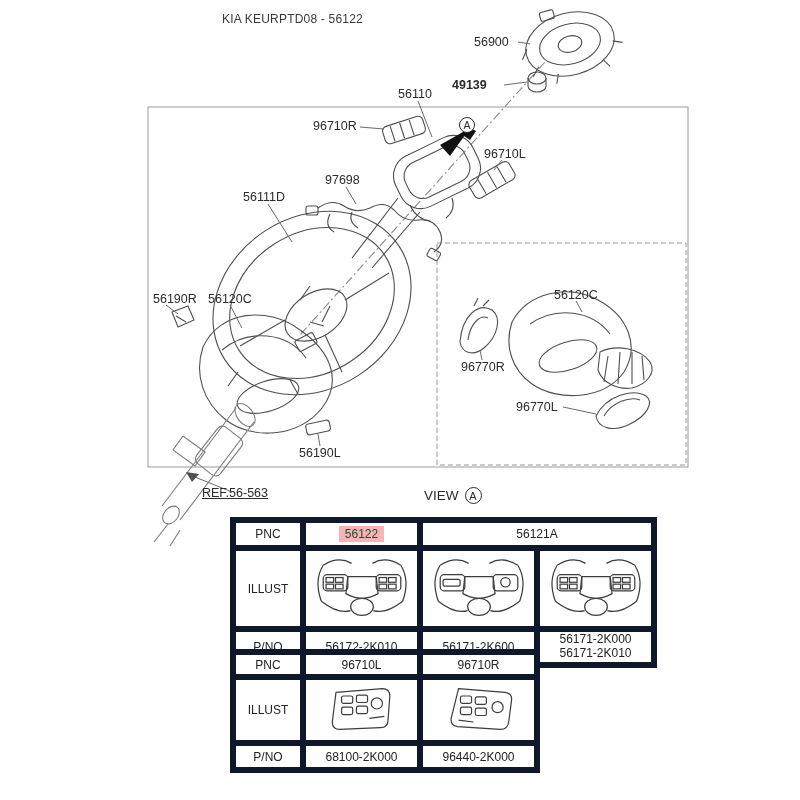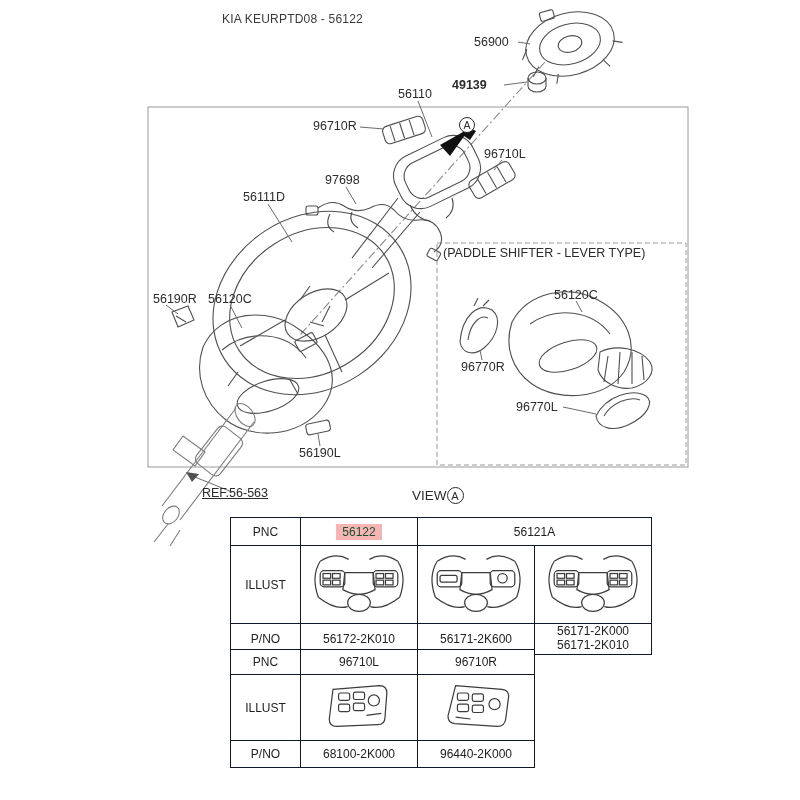--- a/index.html
+++ b/index.html
@@ -3,27 +3,27 @@
 <meta charset="utf-8">
 <style>
   * { margin:0; padding:0; box-sizing:border-box; }
   html,body { width:800px; height:800px; background:#ffffff; }
   body { font-family:"Liberation Sans", sans-serif; color:#2b2b2b; position:relative; overflow:hidden; }
   .page { position:absolute; left:0; top:0; width:800px; height:721px; background:#fff; }
   svg.diagram { position:absolute; left:0; top:0; pointer-events:none; }
   .lbl { position:absolute; font-size:12.5px; color:#2b2b2b; white-space:nowrap; line-height:1.1; }
   .hdr { position:absolute; left:222px; top:12px; font-size:12px; color:#3a3a3a; letter-spacing:.2px; }
   .ref-link { text-decoration:underline; cursor:pointer; }
-  .view-wrap { position:absolute; left:412px; top:487px; font-size:13.5px; display:flex; align-items:center; }
+  .view-wrap { position:absolute; left:424px; top:487px; font-size:13.5px; display:flex; align-items:center; gap:6px; }
   .circleA { display:inline-flex; align-items:center; justify-content:center; width:17px; height:17px;
              border:1.4px solid #2b2b2b; border-radius:50%; font-size:11px; color:#2b2b2b; background:#fff; }
   .circleA.sm { width:16px; height:16px; font-size:10.5px; }
   .marker-a-diagram { position:absolute; left:459px; top:117px; }
   .parts-table { position:absolute; border-collapse:collapse; background:#fff; table-layout:fixed; }
-  .parts-table td { border:1px solid #0f172a; text-align:center; vertical-align:middle;
+  .parts-table td { border:6px solid #0f172a; text-align:center; vertical-align:middle;
                     font-size:12px; color:#222; padding:1px; overflow:hidden; }
   .hl { display:inline-block; padding:1px 6px; }
   .small2 { font-size:10.5px; line-height:1.15; }
   .nowrap { white-space:nowrap; }
 </style>
 </head>
 <body>
 
 <div class="page">
 
@@ -222,21 +222,20 @@
 
   <div class="lbl" style="left:474px; top:36px;">56900</div>
   <div class="lbl" style="left:452px; top:79px;font-weight:bold;">49139</div>
   <div class="lbl" style="left:398px; top:88px;">56110</div>
   <div class="lbl" style="left:313px; top:120px;">96710R</div>
   <div class="lbl" style="left:484px; top:148px;">96710L</div>
   <div class="lbl" style="left:325px; top:174px;">97698</div>
   <div class="lbl" style="left:243px; top:191px;">56111D</div>
   <div class="lbl" style="left:153px; top:293px;">56190R</div>
   <div class="lbl" style="left:208px; top:293px;">56120C</div>
-  <div class="lbl" style="left:443px; top:247px; font-size:12.5px;">(PADDLE SHIFTER - LEVER TYPE)</div>
   <div class="lbl" style="left:554px; top:289px;">56120C</div>
   <div class="lbl" style="left:461px; top:361px;">96770R</div>
   <div class="lbl" style="left:516px; top:401px;">96770L</div>
   <div class="lbl" style="left:299px; top:447px;">56190L</div>
   <div class="lbl ref-link" style="left:202px; top:487px;">REF.56-563</div>
 
   <span class="circleA sm marker-a-diagram">A</span>
 
   <div class="view-wrap">
     <span>VIEW</span>

